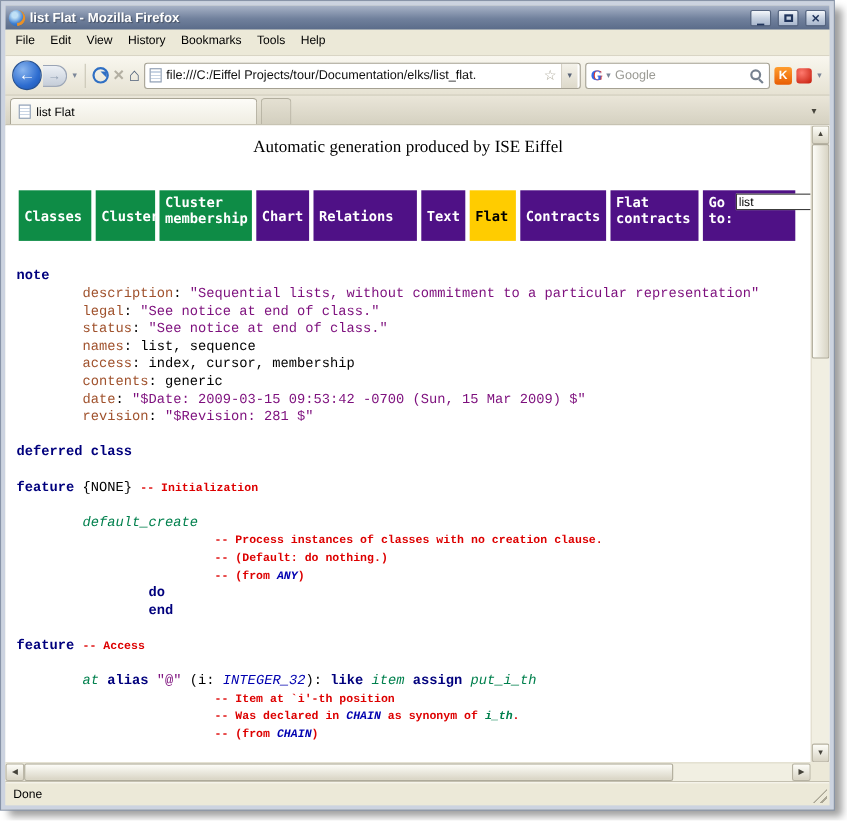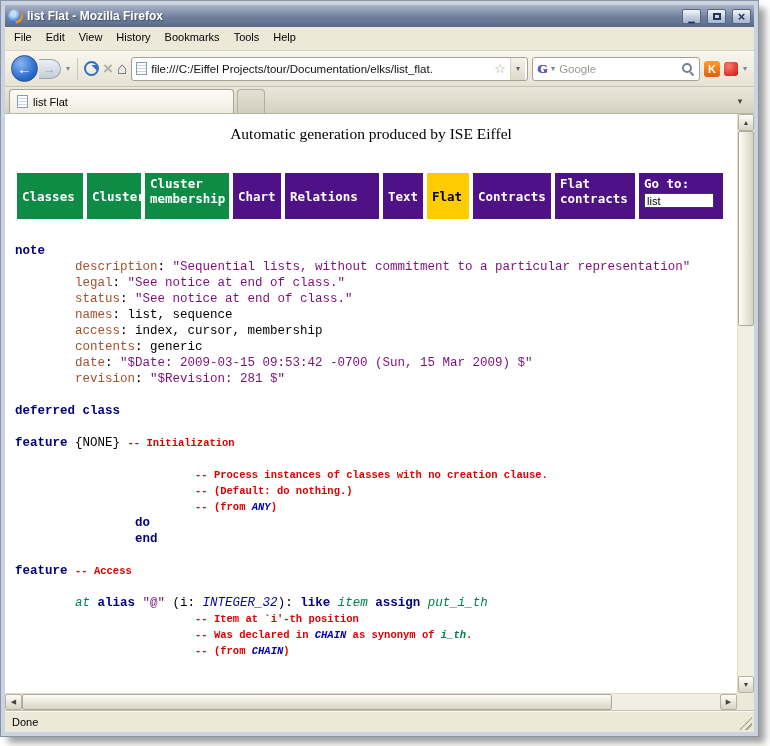--- a/index.html
+++ b/index.html
@@ -82,21 +82,21 @@
 
   
   .content-wrap { flex:1; display:flex; background:#fff; overflow:hidden; }
   .page { flex:1; overflow:hidden; background:#fff; }
   .page-heading { text-align:center; font-family:"Liberation Serif",serif; font-size:15.5px; color:#000; margin-top:11px; }
   .navrow { display:flex; gap:4px; margin:30px 0 0 12px; height:46px; }
   .navbtn { display:flex; align-items:center; padding:0 5px; font-family:"DejaVu Sans Mono",monospace;
     font-weight:bold; font-size:12.5px; line-height:1.2; flex:0 0 auto; }
   .navbtn.top { align-items:flex-start; padding-top:3px; }
   .navbtn.top span { white-space:normal; }
-  .navbtn.goto { flex-direction:column; align-items:flex-start; padding:3px 5px; gap:2px; }
+  .navbtn.goto { align-items:flex-start; padding:3px 5px; gap:2px; }
   .navbtn.goto input { width:70px; height:15px; border:1px solid #3c3c3c; background:#fff;
     font-family:"Liberation Sans",sans-serif; font-size:11px; padding:0 2px; }
 
   .code { margin:24px 0 4px 10px; font-family:Liberation Mono, monospace; }
   .cl { height:16px; line-height:16px; white-space:pre; font-size:12.5px; }
   .kw      { color:#00007d; font-weight:bold; }
   .tag     { color:#a0522d; }
   .str     { color:#7d0f7d; }
   .plain   { color:#000; }
   .cls     { color:#0000b0; font-style:italic; }
@@ -239,20 +239,21 @@
           <div class="cl"><span class="plain">        </span><span class="tag">names</span><span class="plain">: list, sequence</span></div>
           <div class="cl"><span class="plain">        </span><span class="tag">access</span><span class="plain">: index, cursor, membership</span></div>
           <div class="cl"><span class="plain">        </span><span class="tag">contents</span><span class="plain">: generic</span></div>
           <div class="cl"><span class="plain">        </span><span class="tag">date</span><span class="plain">: </span><span class="str">"$Date: 2009-03-15 09:53:42 -0700 (Sun, 15 Mar 2009) $"</span></div>
           <div class="cl"><span class="plain">        </span><span class="tag">revision</span><span class="plain">: </span><span class="str">"$Revision: 281 $"</span></div>
           <div class="cl">&nbsp;</div>
           <div class="cl"><span class="kw">deferred class</span></div>
           <div class="cl">&nbsp;</div>
           <div class="cl"><span class="kw">feature</span><span class="plain"> {NONE} </span><span class="cmt">-- Initialization</span></div>
           <div class="cl">&nbsp;</div>
+          <div class="cl"><span class="plain">        </span><span class="feat">default_create</span></div>
           <div class="cl"><span class="plain">                        </span><span class="cmt">-- Process instances of classes with no creation clause.</span></div>
           <div class="cl"><span class="plain">                        </span><span class="cmt">-- (Default: do nothing.)</span></div>
           <div class="cl"><span class="plain">                        </span><span class="cmt">-- (from </span><span class="cmtcls">ANY</span><span class="cmt">)</span></div>
           <div class="cl"><span class="plain">                </span><span class="kw">do</span></div>
           <div class="cl"><span class="plain">                </span><span class="kw">end</span></div>
           <div class="cl">&nbsp;</div>
           <div class="cl"><span class="kw">feature</span><span class="plain"> </span><span class="cmt">-- Access</span></div>
           <div class="cl">&nbsp;</div>
           <div class="cl"><span class="plain">        </span><span class="feat">at</span><span class="plain"> </span><span class="kw">alias</span><span class="plain"> </span><span class="str">"@"</span><span class="plain"> (i: </span><span class="cls">INTEGER_32</span><span class="plain">): </span><span class="kw">like</span><span class="plain"> </span><span class="feat">item</span><span class="plain"> </span><span class="kw">assign</span><span class="plain"> </span><span class="feat">put_i_th</span></div>
           <div class="cl"><span class="plain">                        </span><span class="cmt">-- Item at `i'-th position</span></div>

